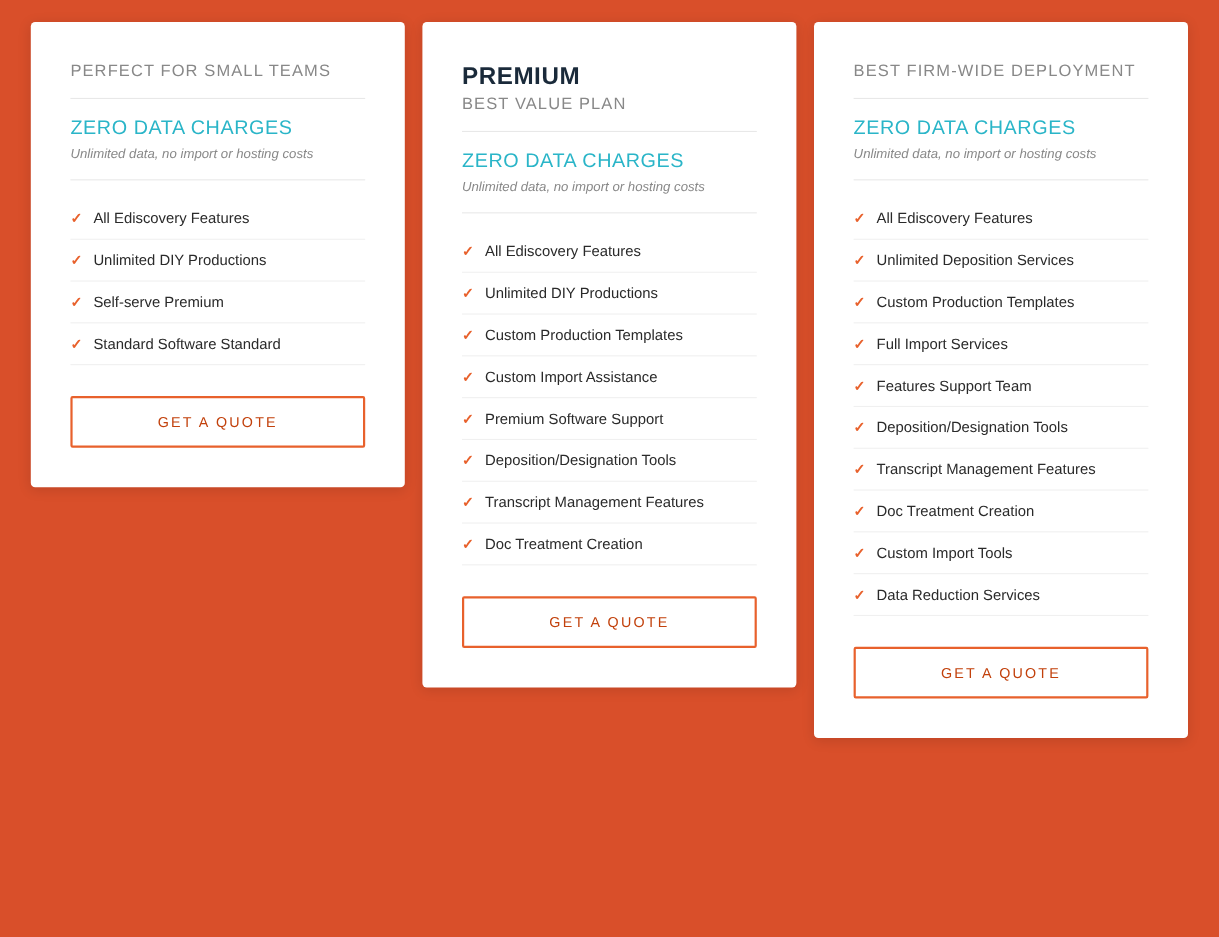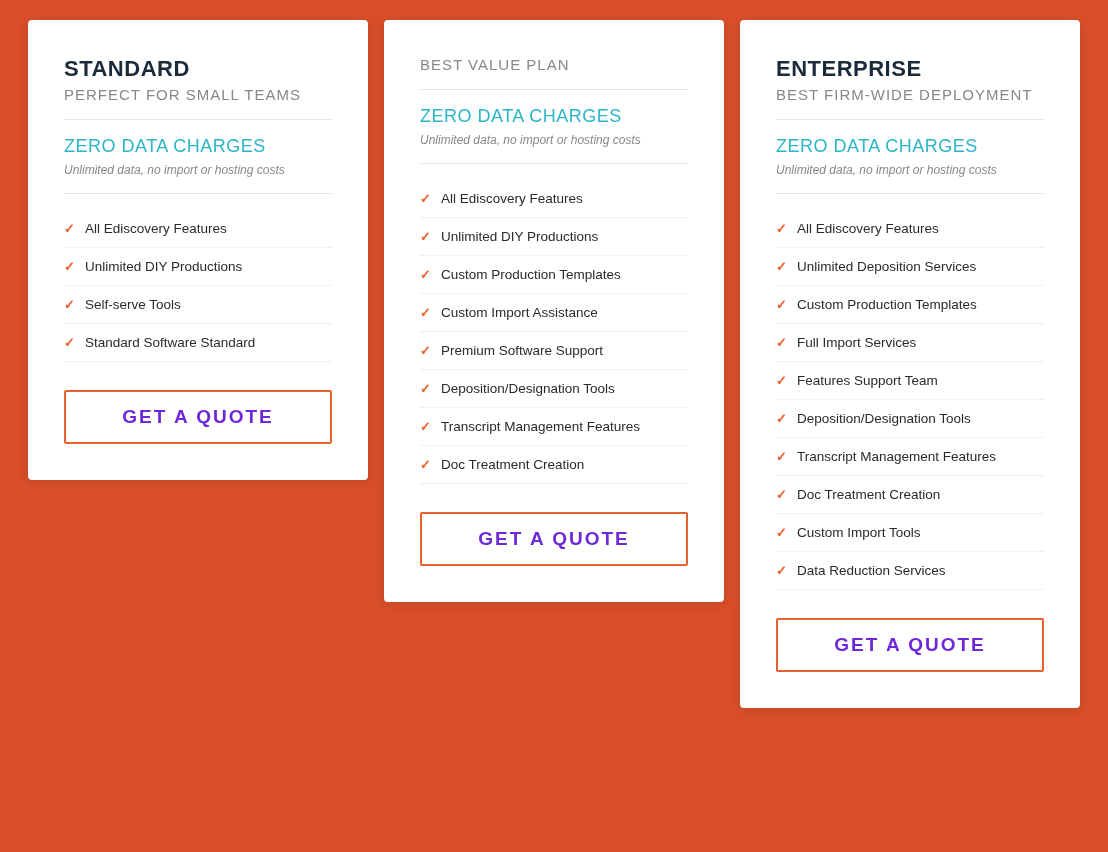--- a/index.html
+++ b/index.html
@@ -99,62 +99,62 @@
       flex-shrink: 0;
     }
 
     .get-quote-btn {
       display: block;
       width: 100%;
       margin-top: 28px;
       padding: 14px 20px;
       background: transparent;
       border: 2px solid #e8612c;
-      color: #6d28d9;
-      font-size: 19px;
-      font-weight: 700;
+      color: #c2410c;
+      font-size: 13px;
+      font-weight: 400;
       text-transform: uppercase;
       letter-spacing: 2px;
       cursor: pointer;
       border-radius: 2px;
       transition: background 0.2s, color 0.2s;
     }
   </style>
 </head>
 <body>
 
 <div class="pricing-container">
 <div class="pricing-card">
-      <div class="card-plan-name">STANDARD</div>
       <div class="card-plan-subtitle">PERFECT FOR SMALL TEAMS</div>
       <hr class="card-divider">
       <div class="zero-data-title">ZERO DATA CHARGES</div>
       <div class="zero-data-desc">Unlimited data, no import or hosting costs</div>
       <hr class="card-divider">
       <ul class="features-list">
         <li>
           <span class="check-icon">✓</span>
           <span>All Ediscovery Features</span>
         </li>
         <li>
           <span class="check-icon">✓</span>
           <span>Unlimited DIY Productions</span>
         </li>
         <li>
           <span class="check-icon">✓</span>
-          <span>Self-serve Tools</span>
+          <span>Self-serve Premium</span>
         </li>
         <li>
           <span class="check-icon">✓</span>
           <span>Standard Software Standard</span>
         </li>
       </ul>
       <button class="get-quote-btn">GET A QUOTE</button>
     </div>
     <div class="pricing-card">
+      <div class="card-plan-name">PREMIUM</div>
       <div class="card-plan-subtitle">BEST VALUE PLAN</div>
       <hr class="card-divider">
       <div class="zero-data-title">ZERO DATA CHARGES</div>
       <div class="zero-data-desc">Unlimited data, no import or hosting costs</div>
       <hr class="card-divider">
       <ul class="features-list">
         <li>
           <span class="check-icon">✓</span>
           <span>All Ediscovery Features</span>
         </li>
@@ -183,21 +183,20 @@
           <span>Transcript Management Features</span>
         </li>
         <li>
           <span class="check-icon">✓</span>
           <span>Doc Treatment Creation</span>
         </li>
       </ul>
       <button class="get-quote-btn">GET A QUOTE</button>
     </div>
     <div class="pricing-card">
-      <div class="card-plan-name">ENTERPRISE</div>
       <div class="card-plan-subtitle">BEST FIRM-WIDE DEPLOYMENT</div>
       <hr class="card-divider">
       <div class="zero-data-title">ZERO DATA CHARGES</div>
       <div class="zero-data-desc">Unlimited data, no import or hosting costs</div>
       <hr class="card-divider">
       <ul class="features-list">
         <li>
           <span class="check-icon">✓</span>
           <span>All Ediscovery Features</span>
         </li>

